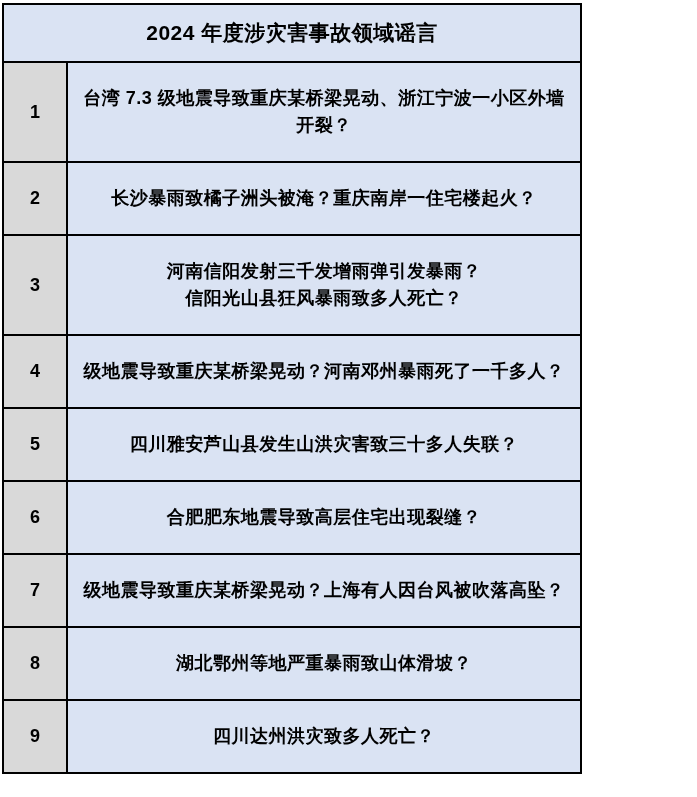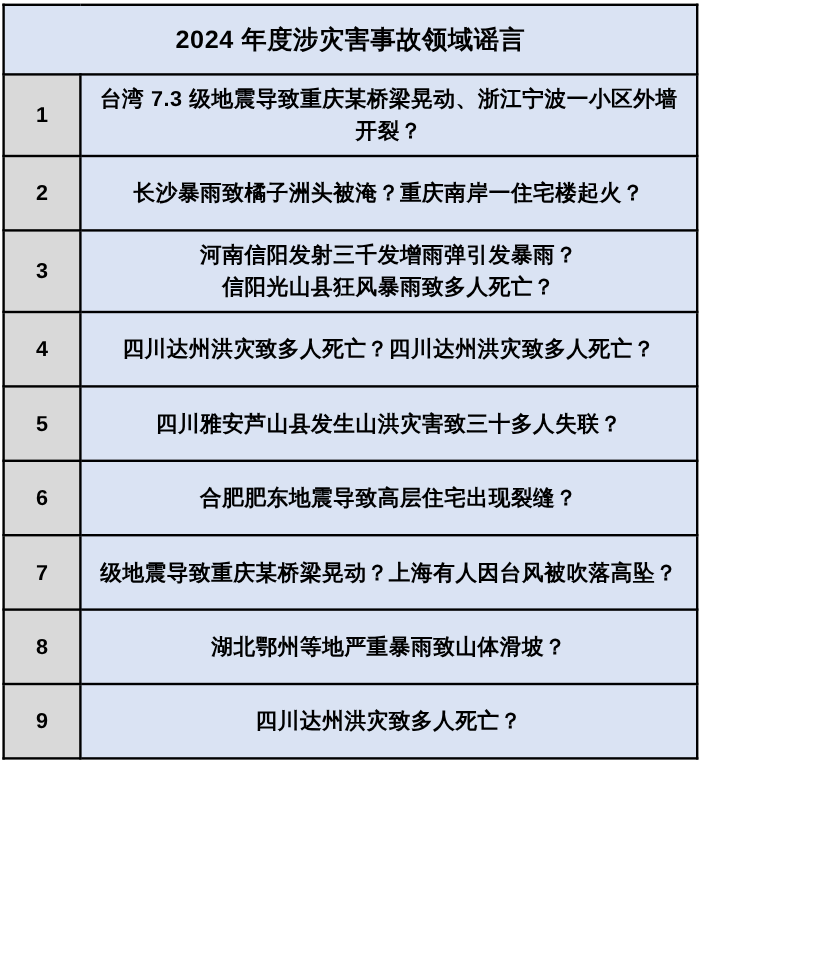--- a/index.html
+++ b/index.html
@@ -44,21 +44,21 @@
   col.col-index { width: 64px; }
   td.index-cell {
     background: var(--index-bg, #d9d9d9);
     font-size: 18px;
   }
   td.sample-cell {
     background: var(--sample-bg, #dae3f3);
     font-size: 18px;
     line-height: 27px;
     height: 62px;
-    padding: 6px 12px;
+    padding: 22px 12px;
     letter-spacing: 0.5px;
   }
 </style>
 </head>
 <body>
 
 <div class="page">
   <table class="rumor-table">
     <colgroup>
       <col class="col-index">
@@ -85,21 +85,21 @@
         <tr class="data-row">
     <td class="index-cell">3</td>
     <td class="sample-cell">
             <div>河南信阳发射三千发增雨弹引发暴雨？</div>
             <div>信阳光山县狂风暴雨致多人死亡？</div>
           </td>
   </tr>
         <tr class="data-row">
     <td class="index-cell">4</td>
     <td class="sample-cell">
-            <div>四川达州洪灾致多人死亡？四川达州洪灾致多人死亡？</div>
+            <div>级地震导致重庆某桥梁晃动？河南邓州暴雨死了一千多人？</div>
           </td>
   </tr>
         <tr class="data-row">
     <td class="index-cell">5</td>
     <td class="sample-cell">
             <div>四川雅安芦山县发生山洪灾害致三十多人失联？</div>
           </td>
   </tr>
         <tr class="data-row">
     <td class="index-cell">6</td>

